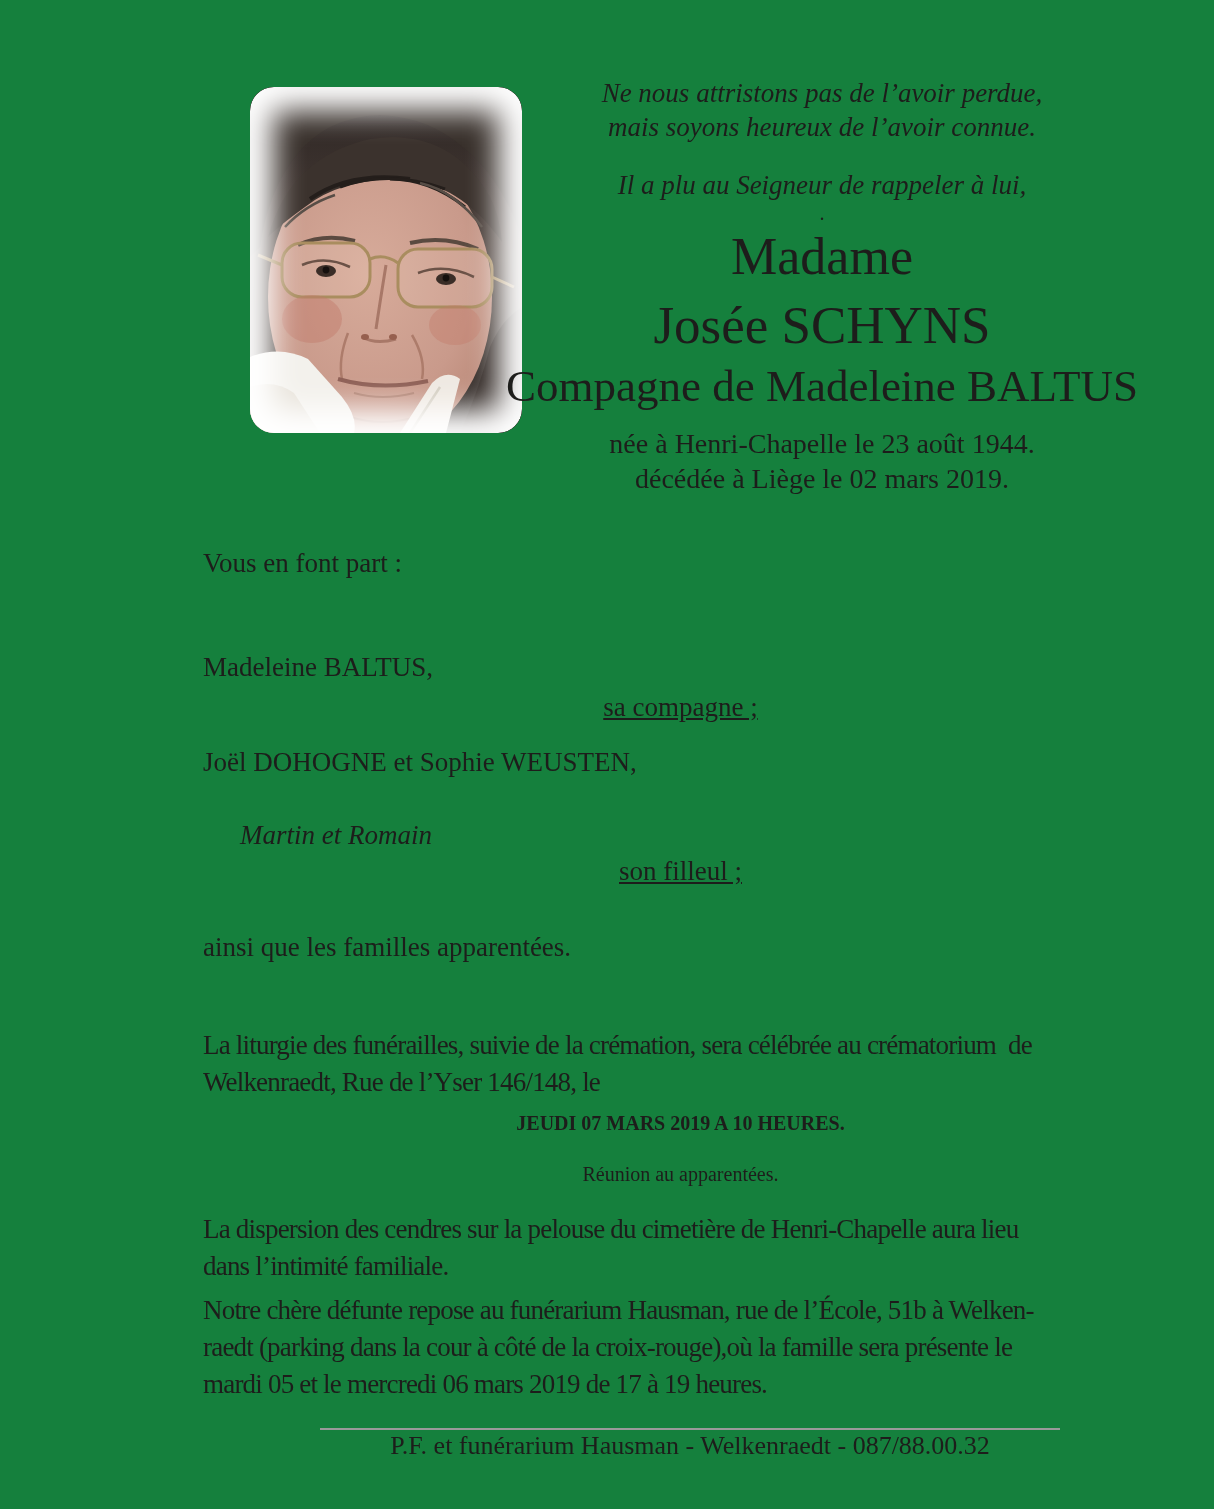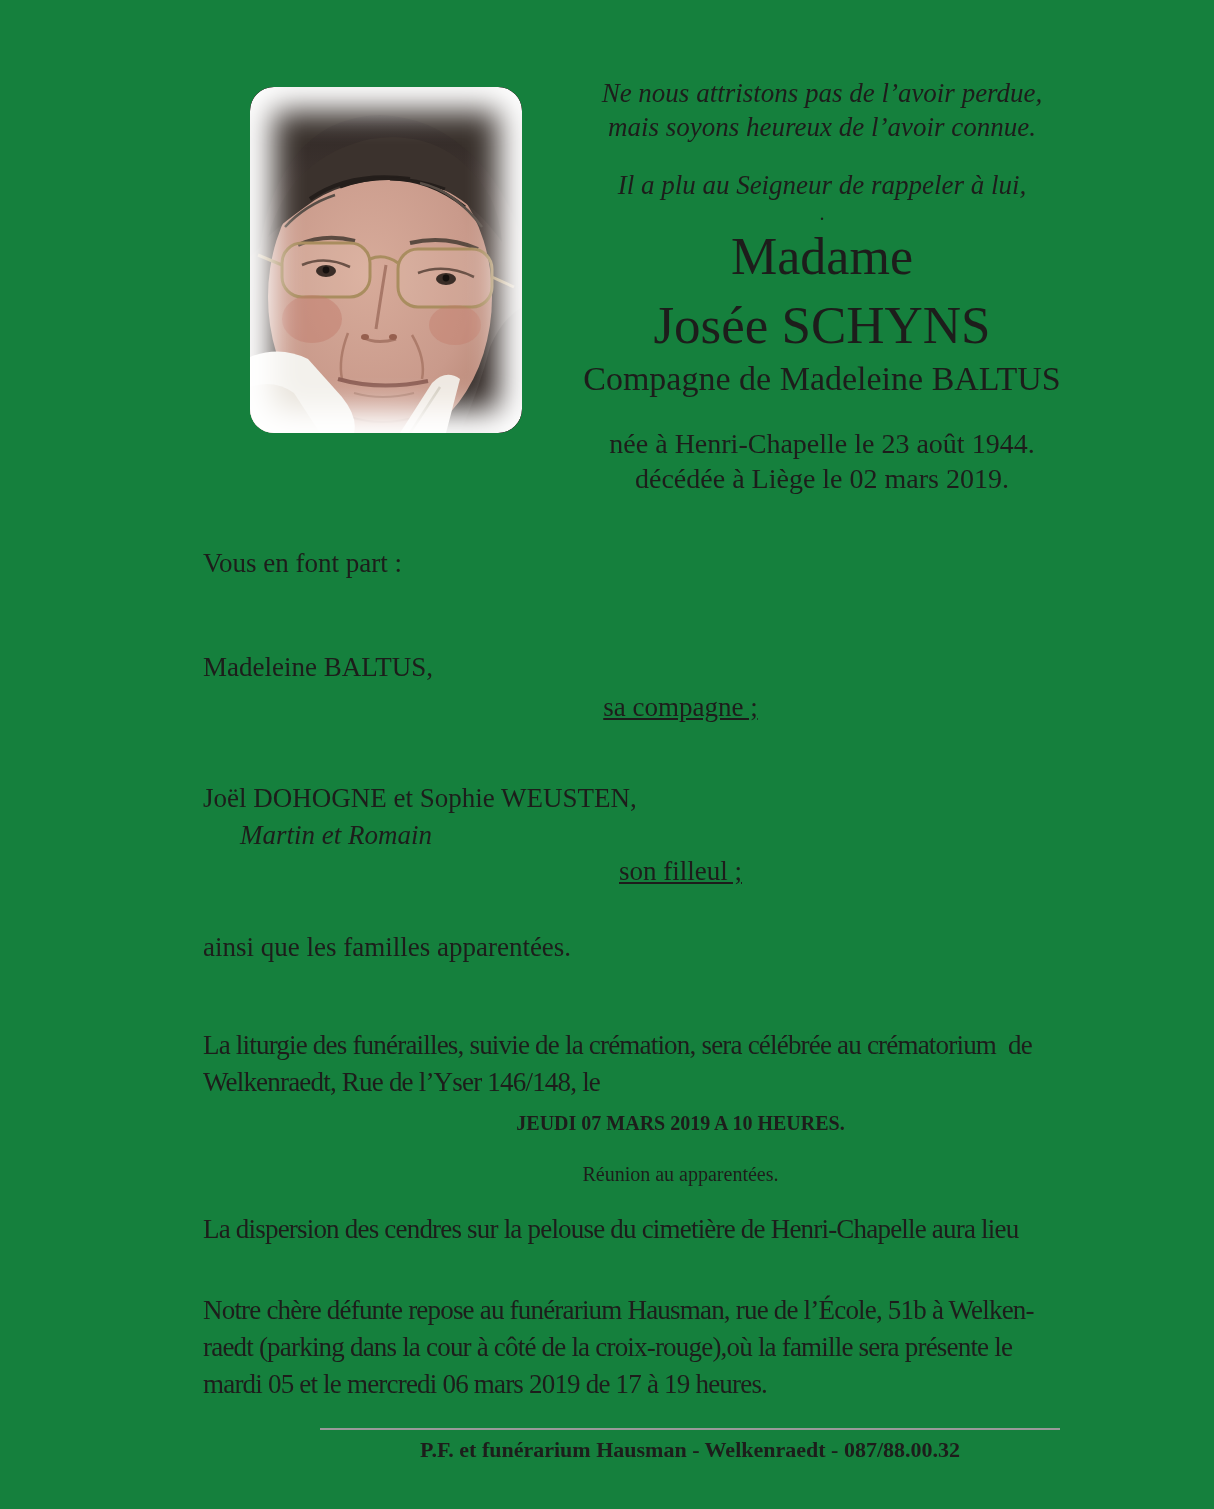--- a/index.html
+++ b/index.html
@@ -34,21 +34,21 @@
     box-shadow: inset 0 0 30px 24px #ffffff;
     pointer-events: none;
   }
 
   
   .rcol { left: 462px; width: 720px; text-align: center; }
   .epitaph { font-style: italic; font-size: 27px; }
   .dot { font-size: 20px; }
   .title { font-size: 52px; line-height: 58px; }
   .name { font-size: 53px; line-height: 58px; }
-  .relation { font-size: 34px; }
+  .relation { font-size: 45px; }
   .dates { font-size: 28px; }
 
   
   .body-line { left: 203px; font-size: 27px; }
   .indent { left: 240px; font-style: italic; }
   .tight { letter-spacing: -0.8px; }
   .right-line {
     left: 203px; width: 955px;
     text-align: center; font-size: 27px; text-decoration: underline;
   }
@@ -61,24 +61,23 @@
   
   .footer {
     position: absolute;
     left: 320px; top: 1428px;
     width: 740px;
     border-top: 2px solid #9a9a9a;
     text-align: center;
   }
   .footer-text {
     display: inline-block;
-    padding-top: 7px;
-    font-size: 22px;
+    padding-top: 1px;
+    font-size: 26px;
     white-space: pre;
-    font-weight: bold;
   }
 </style>
 </head>
 <body>
 
 <div class="page">
 
   <div class="photo">
     <svg viewBox="0 0 272 346" preserveAspectRatio="none">
       <defs>
@@ -159,33 +158,34 @@
   <div class="abs rcol name" style="top:296px">Josée SCHYNS</div>
   <div class="abs rcol relation" style="top:360px">Compagne de Madeleine BALTUS</div>
   <div class="abs rcol dates" style="top:428px">née à Henri-Chapelle le 23 août 1944.</div>
   <div class="abs rcol dates" style="top:463px">décédée à Liège le 02 mars 2019.</div>
 
   <div class="abs body-line" style="top:548px">Vous en font part :</div>
 
   <div class="abs body-line" style="top:652px">Madeleine BALTUS,</div>
   <div class="abs right-line" style="top:692px">sa compagne ;</div>
 
-  <div class="abs body-line" style="top:783px">Joël DOHOGNE et Sophie WEUSTEN,</div>
+  <div class="abs body-line" style="top:747px">Joël DOHOGNE et Sophie WEUSTEN,</div>
   <div class="abs body-line indent" style="top:820px">Martin et Romain</div>
   <div class="abs right-line" style="top:856px">son filleul ;</div>
 
   <div class="abs body-line" style="top:932px">ainsi que les familles apparentées.</div>
 
   <div class="abs body-line tight" style="top:1030px">La liturgie des funérailles, suivie de la crémation, sera célébrée au crématorium  de</div>
   <div class="abs body-line tight" style="top:1067px">Welkenraedt, Rue de l’Yser 146/148, le</div>
 
   <div class="abs center-line bold" style="top:1112px">JEUDI 07 MARS 2019 A 10 HEURES.</div>
   <div class="abs center-line" style="top:1163px">Réunion au apparentées.</div>
 
   <div class="abs body-line tight" style="top:1214px">La dispersion des cendres sur la pelouse du cimetière de Henri-Chapelle aura lieu</div>
+  <div class="abs body-line tight" style="top:1251px">dans l’intimité familiale.</div>
 
   <div class="abs body-line tight" style="top:1295px">Notre chère défunte repose au funérarium Hausman, rue de l’École, 51b à Welken-</div>
   <div class="abs body-line tight" style="top:1332px">raedt (parking dans la cour à côté de la croix-rouge),où la famille sera présente le</div>
   <div class="abs body-line tight" style="top:1369px">mardi 05 et le mercredi 06 mars 2019 de 17 à 19 heures.</div>
 
   <div class="footer">
     <span class="footer-text">P.F. et funérarium Hausman - Welkenraedt - 087/88.00.32</span>
   </div>
 
 </div>

